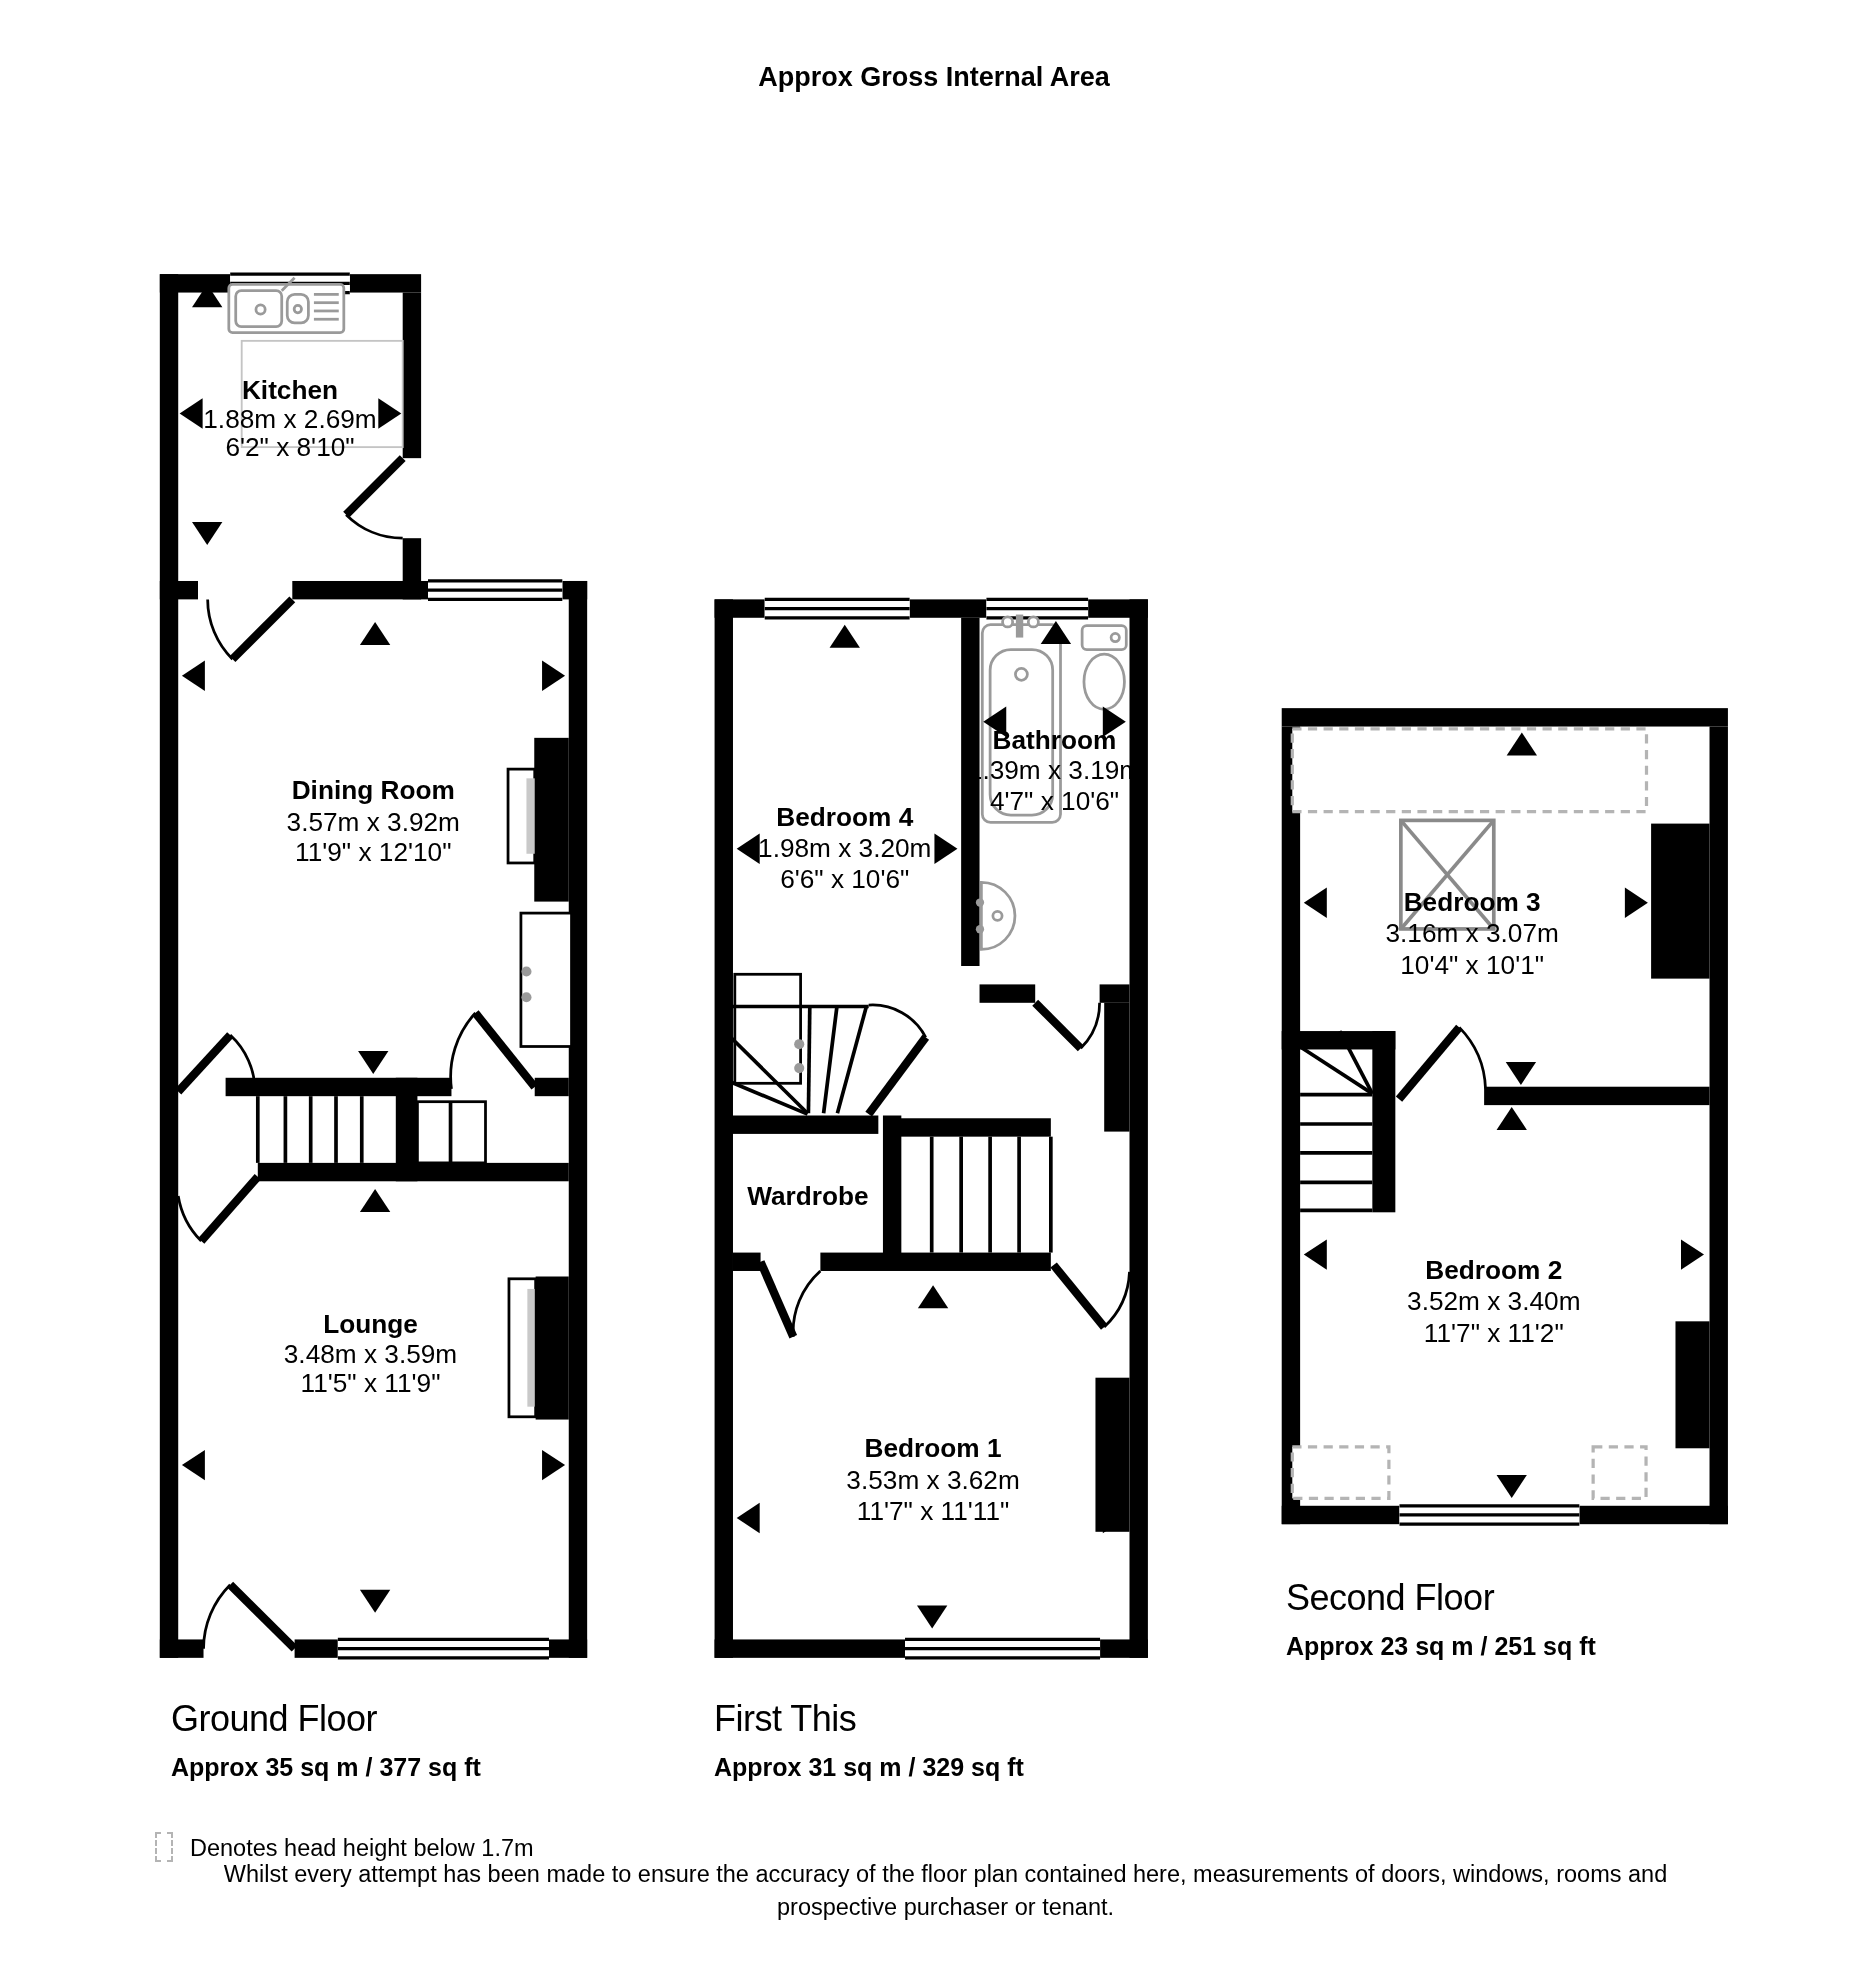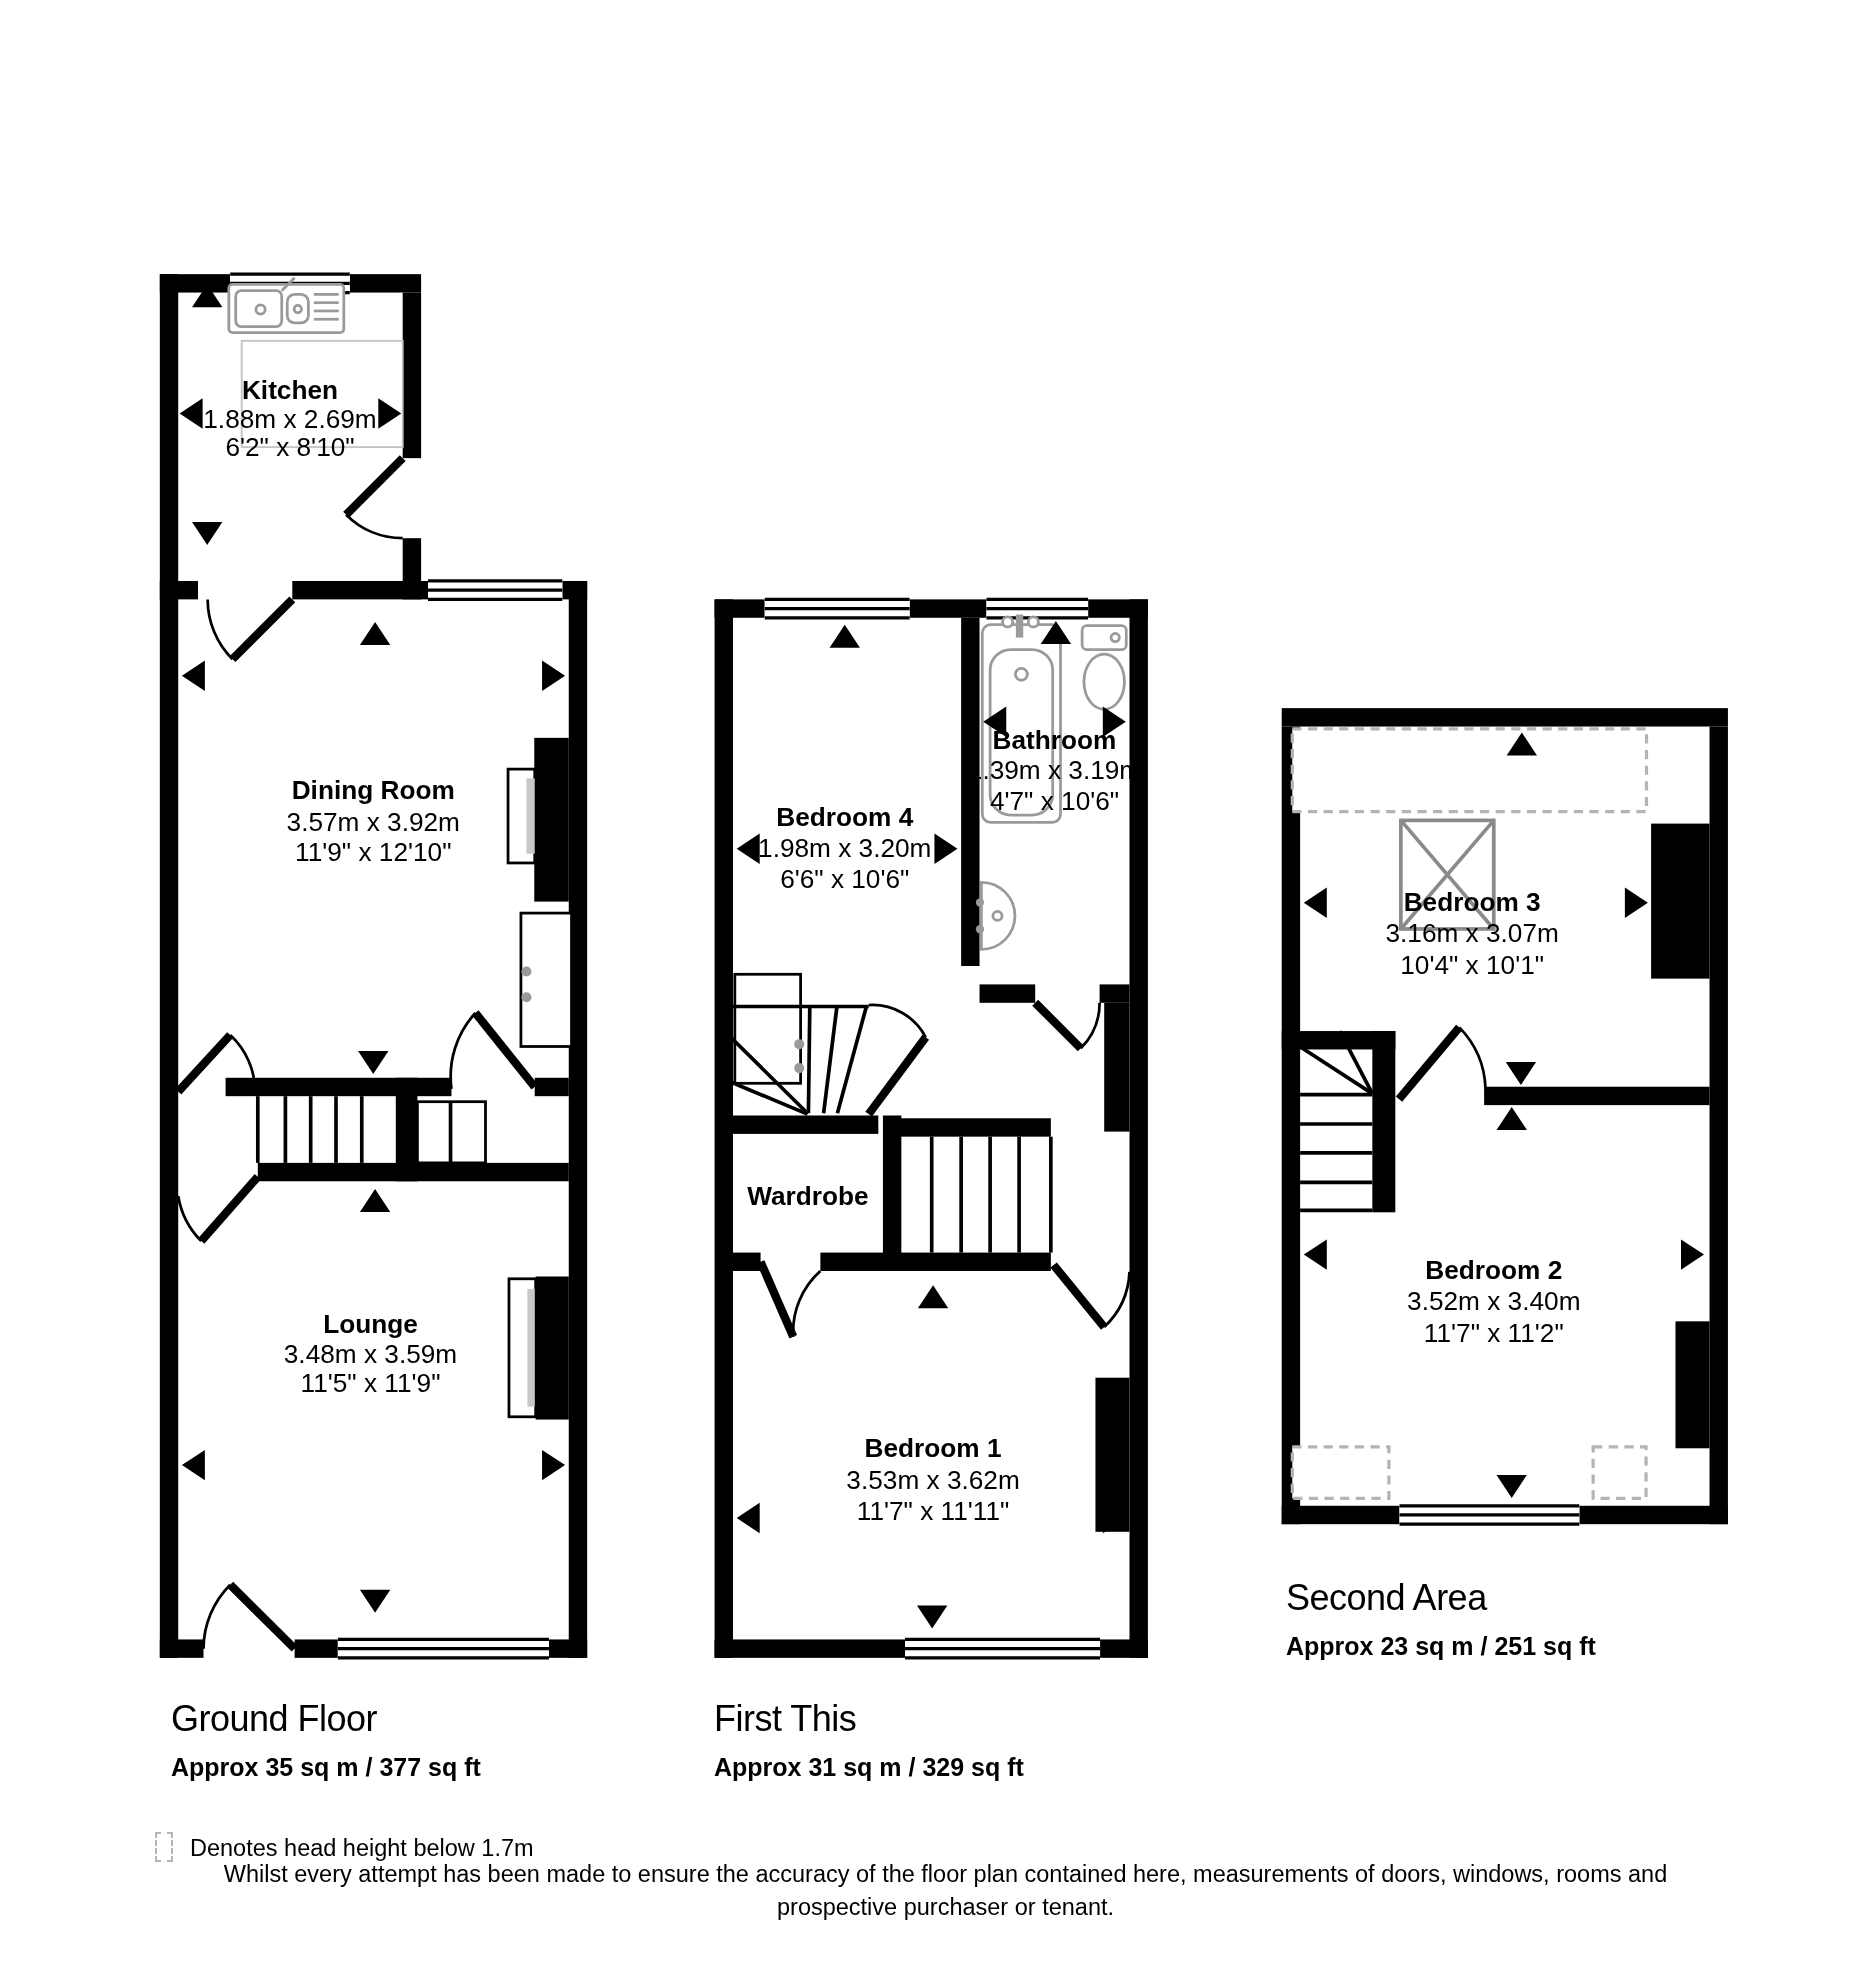--- a/index.html
+++ b/index.html
@@ -32,20 +32,21 @@
   .unit{stroke:#000;stroke-width:6;fill:#fff;}
   .ghost{stroke:#c4c4c4;stroke-width:4;fill:none;}
   .dashbox{fill:#fff;stroke:#b4b4b4;stroke-width:7;stroke-dasharray:20 14;}
   .sky{stroke:#8a8a8a;stroke-width:8;fill:none;}
   .arrow{fill:#000;stroke:none;}
 </style>
 </head>
 <body>
 
 <div id="title" class="abs">
+  <div>Approx Gross Internal Area</div>
 </div>
 
 <svg style="left:138px;top:253px;" width="488" height="1449" viewBox="300 550 1060 3150">
 
   <g>
     <rect class="wall" x="347" y="596" width="40" height="3008"></rect>
     <rect class="wall" x="347" y="596" width="153" height="40"></rect>
     <rect class="wall" x="760" y="596" width="155" height="40"></rect>
     <rect class="wall" x="875" y="636" width="40" height="360"></rect>
     <rect class="wall" x="875" y="1170" width="40" height="133"></rect>
@@ -379,21 +380,21 @@
 
 <div class="abs floor-label" style="left:155px;top:1698px;margin-left:16px;">
   <div class="fname">Ground Floor</div>
   <div class="farea">Approx 35 sq m / 377 sq ft</div>
 </div>
 <div class="abs floor-label" style="left:714px;top:1698px;">
   <div class="fname">First This</div>
   <div class="farea">Approx 31 sq m / 329 sq ft</div>
 </div>
 <div class="abs floor-label" style="left:1286px;top:1577px;">
-  <div class="fname">Second Area</div>
+  <div class="fname">Second Floor</div>
   <div class="farea">Approx 23 sq m / 251 sq ft</div>
 </div>
 
 <div id="legend-row" class="abs">
   <div id="legend-icon"></div>
   <div id="legend-text">Denotes head height below 1.7m</div>
 </div>
 
 <div id="disclaimer" class="abs">
   <div>Whilst every attempt has been made to ensure the accuracy of the floor plan contained here, measurements of doors, windows, rooms and</div>

